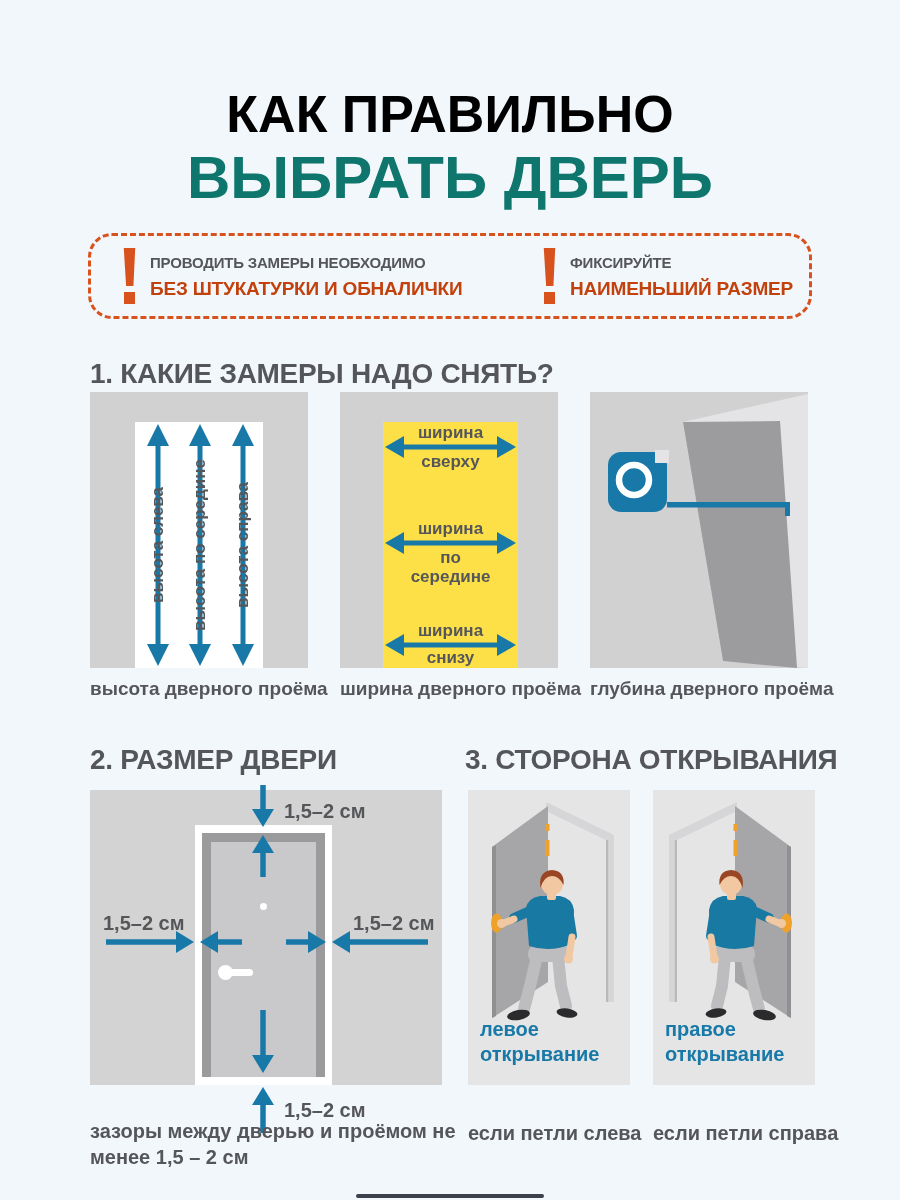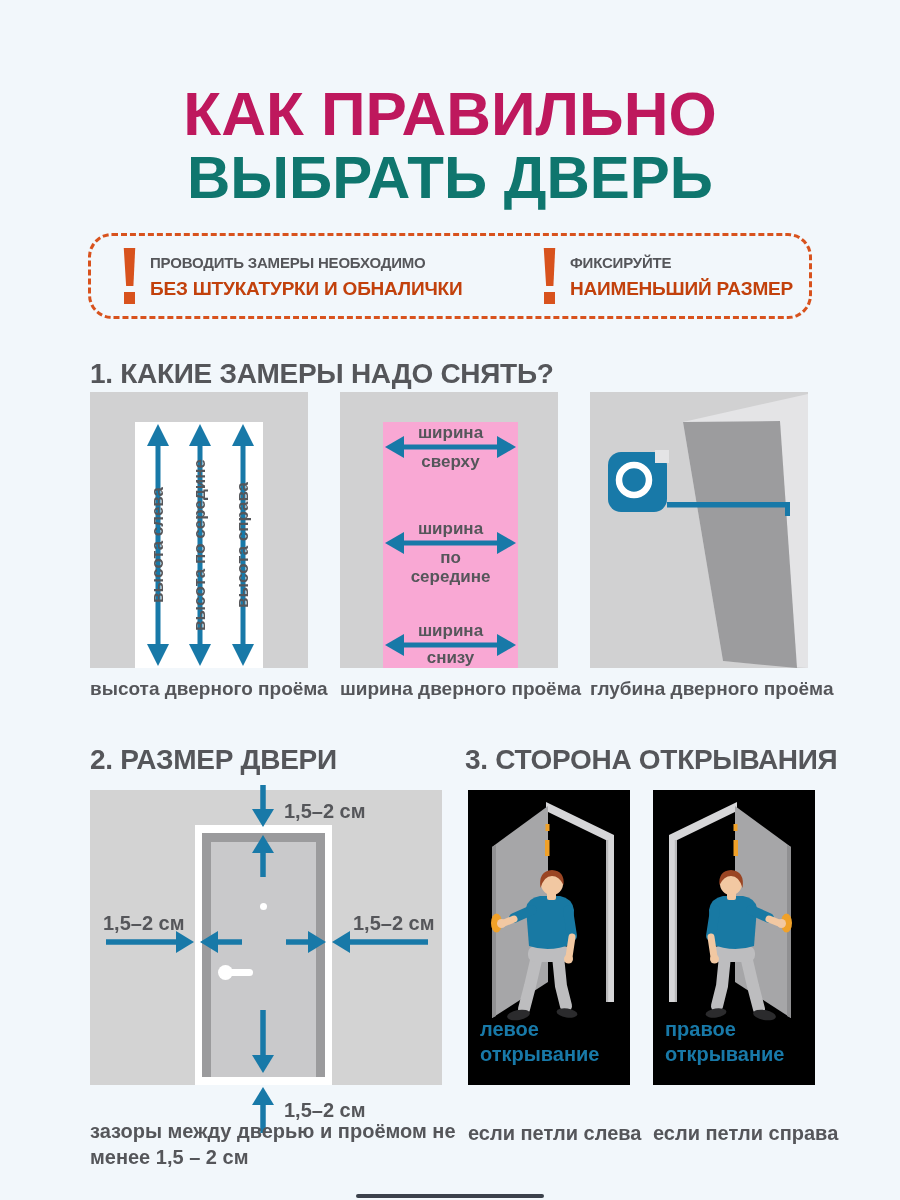--- a/index.html
+++ b/index.html
@@ -4,21 +4,21 @@
 <style>
   * { margin:0; padding:0; box-sizing:border-box; }
   html,body { background:#f2f7fb; }
   .page {
     position:relative; width:900px; height:1200px; margin:0 auto;
     background:#f2f7fb; overflow:hidden;
     font-family:"Liberation Sans","DejaVu Sans",sans-serif;
   }
   
   .title { position:absolute; top:82px; left:0; width:100%; text-align:center; font-weight:800; line-height:64px; letter-spacing:0; }
-  .title .t1 { font-size:62px; color:#be185d; }
+  .title .t1 { font-size:52px; color:#000000; }
   .title .t2 { font-size:60px; color:#0f766e; }
   
   .notice {
     position:absolute; left:88px; top:233px; width:724px; height:86px;
     border:3px dashed #d8521d; border-radius:24px;
   }
   .n-item { position:absolute; top:50%; transform:translateY(-50%); display:flex; align-items:center; }
   .n-item.i1 { left:32px; } .n-item.i2 { left:452px; }
   .excl { position:relative; width:14px; height:56px; margin-right:13px; flex:none; }
   .excl .bar { position:absolute; left:0; top:0; width:13px; height:38px; background:#d8521d;
@@ -26,21 +26,21 @@
   .excl .dot { position:absolute; left:1px; bottom:0; width:11px; height:12px; background:#d8521d; }
   .n-l1 { font-size:15px; font-weight:700; color:#55565a; line-height:26px; letter-spacing:-0.2px; }
   .n-l2 { font-size:19px; font-weight:800; color:#c2410c; line-height:26px; letter-spacing:-0.2px; }
   
   .sec-h { position:absolute; font-size:28px; font-weight:800; color:#55565a; letter-spacing:-0.3px; white-space:nowrap; }
   .h1 { left:90px; top:358px; } .h2 { left:90px; top:744px; } .h3 { left:465px; top:744px; }
   
   .panel { position:absolute; width:218px; height:276px; background:#d1d1d2; }
   .p1 { left:90px; top:392px; } .p2 { left:340px; top:392px; } .p3 { left:590px; top:392px; }
   .opening-v { position:absolute; left:45px; top:30px; width:128px; height:246px; background:#ffffff; }
-  .opening-h { position:absolute; left:43px; top:30px; width:135px; height:246px; background:#f9a8d4; }
+  .opening-h { position:absolute; left:43px; top:30px; width:135px; height:246px; background:#fde047; }
   .vlabel { position:absolute; top:123px; transform:translate(-50%,-50%) rotate(-90deg);
             font-size:17px; font-weight:700; color:#55565a; white-space:nowrap; }
   .wlabel { position:absolute; left:0; right:0; text-align:center; font-size:17px; font-weight:700;
             color:#55565a; line-height:19px; }
   .wlabel.narrow { left:26px; right:26px; }
   .cap { position:absolute; width:218px; text-align:center; top:678px; font-size:19px; font-weight:700;
          color:#55565a; white-space:nowrap; }
   .c1 { left:90px; } .c2 { left:340px; } .c3 { left:590px; }
   
   .s2panel { position:absolute; left:90px; top:790px; width:352px; height:295px; background:#d3d3d3; }
@@ -50,21 +50,21 @@
   .peep { position:absolute; left:170px; top:113px; width:7px; height:7px; border-radius:50%; background:#ffffff; }
   .knob { position:absolute; left:128px; top:175px; width:15px; height:15px; border-radius:50%; background:#ffffff; }
   .knob-bar { position:absolute; left:139px; top:179px; width:24px; height:7px; border-radius:4px; background:#ffffff; }
   .s2arrows { position:absolute; left:90px; top:785px; width:352px; height:352px; }
   .gap-label { position:absolute; font-size:20px; font-weight:700; color:#55565a; white-space:nowrap; }
   .g-top { left:284px; top:800px; } .g-left { left:103px; top:912px; }
   .g-right { left:353px; top:912px; } .g-bot { left:284px; top:1099px; }
   .s2cap { position:absolute; left:90px; top:1118px; width:376px; font-size:20px; font-weight:700;
            color:#55565a; line-height:26px; }
   
-  .p-open { position:absolute; top:790px; width:162px; height:295px; background:#000000; }
+  .p-open { position:absolute; top:790px; width:162px; height:295px; background:#e5e5e5; }
   .pl { left:468px; } .pr { left:653px; }
   .door-ill { position:absolute; left:0; top:0; width:162px; height:232px; }
   .dir-label { position:absolute; left:12px; top:227px; font-size:20px; font-weight:800; color:#1879a8; line-height:25px; }
   .cap3 { position:absolute; top:1122px; width:162px; text-align:center; font-size:20px; font-weight:700;
           color:#55565a; white-space:nowrap; }
   .c3l { left:468px; } .c3r { left:653px; }
   
   .home-bar { position:absolute; left:356px; top:1194px; width:188px; height:4px; border-radius:2px; background:#3c414b; }
   svg { display:block; }
 </style>

